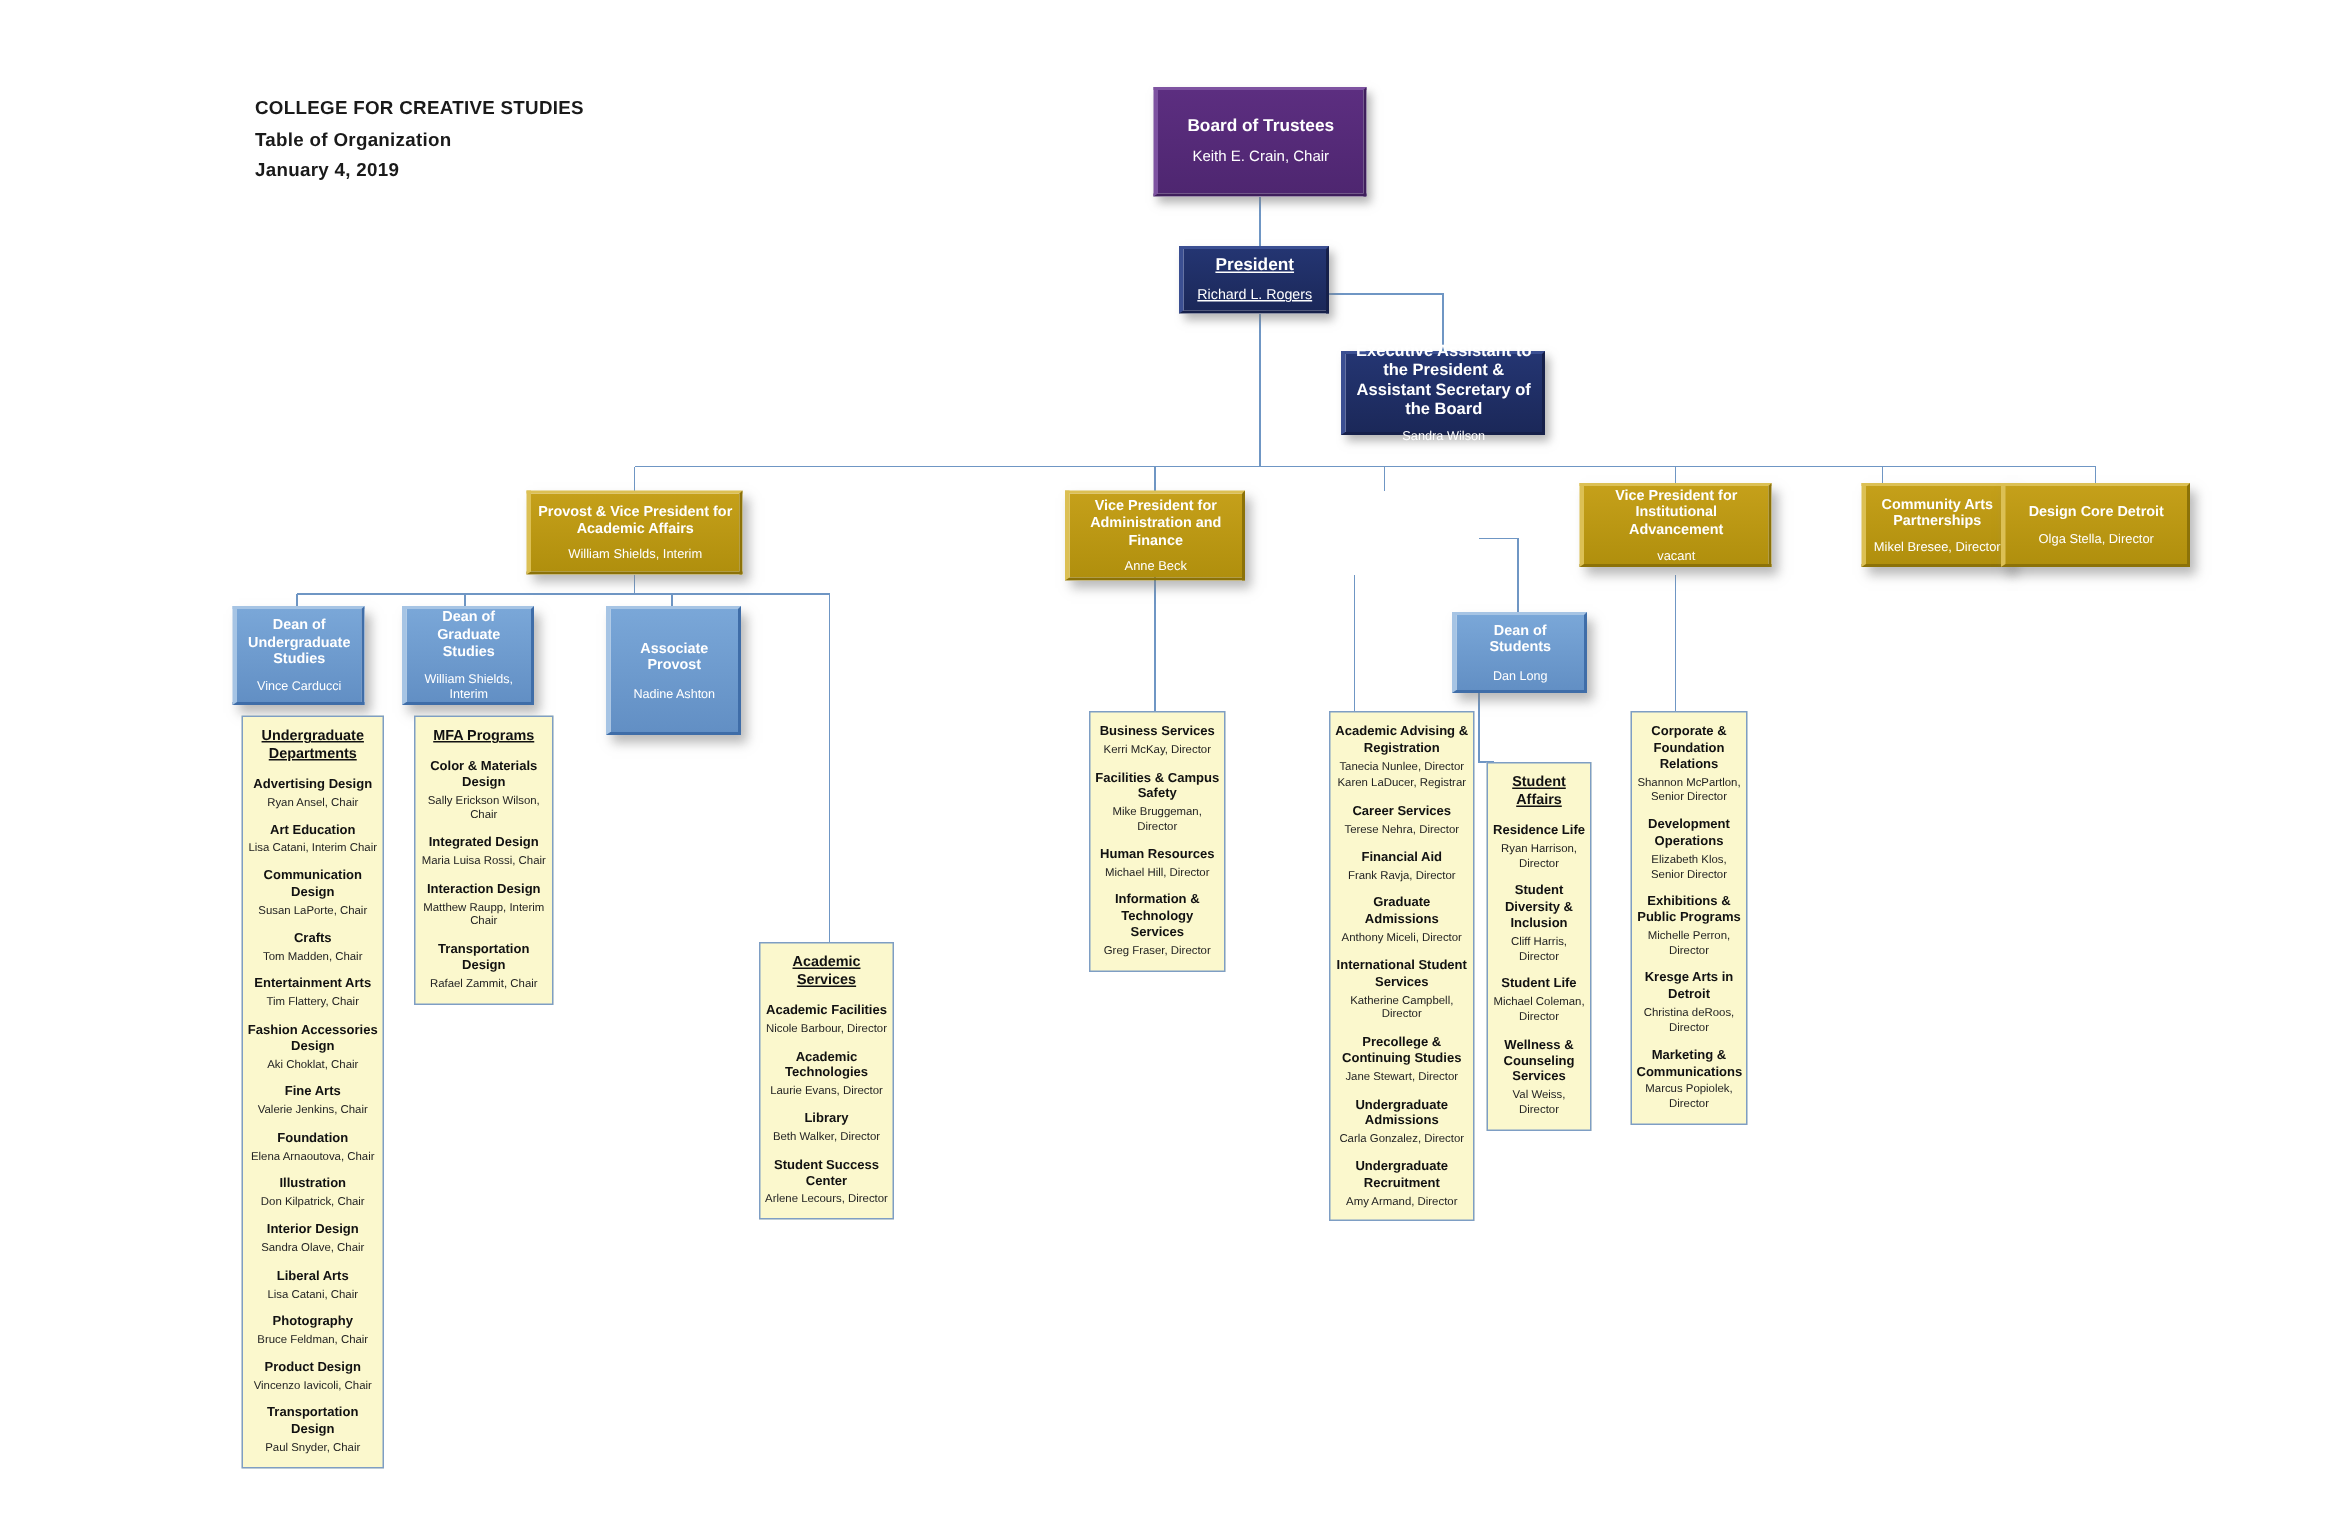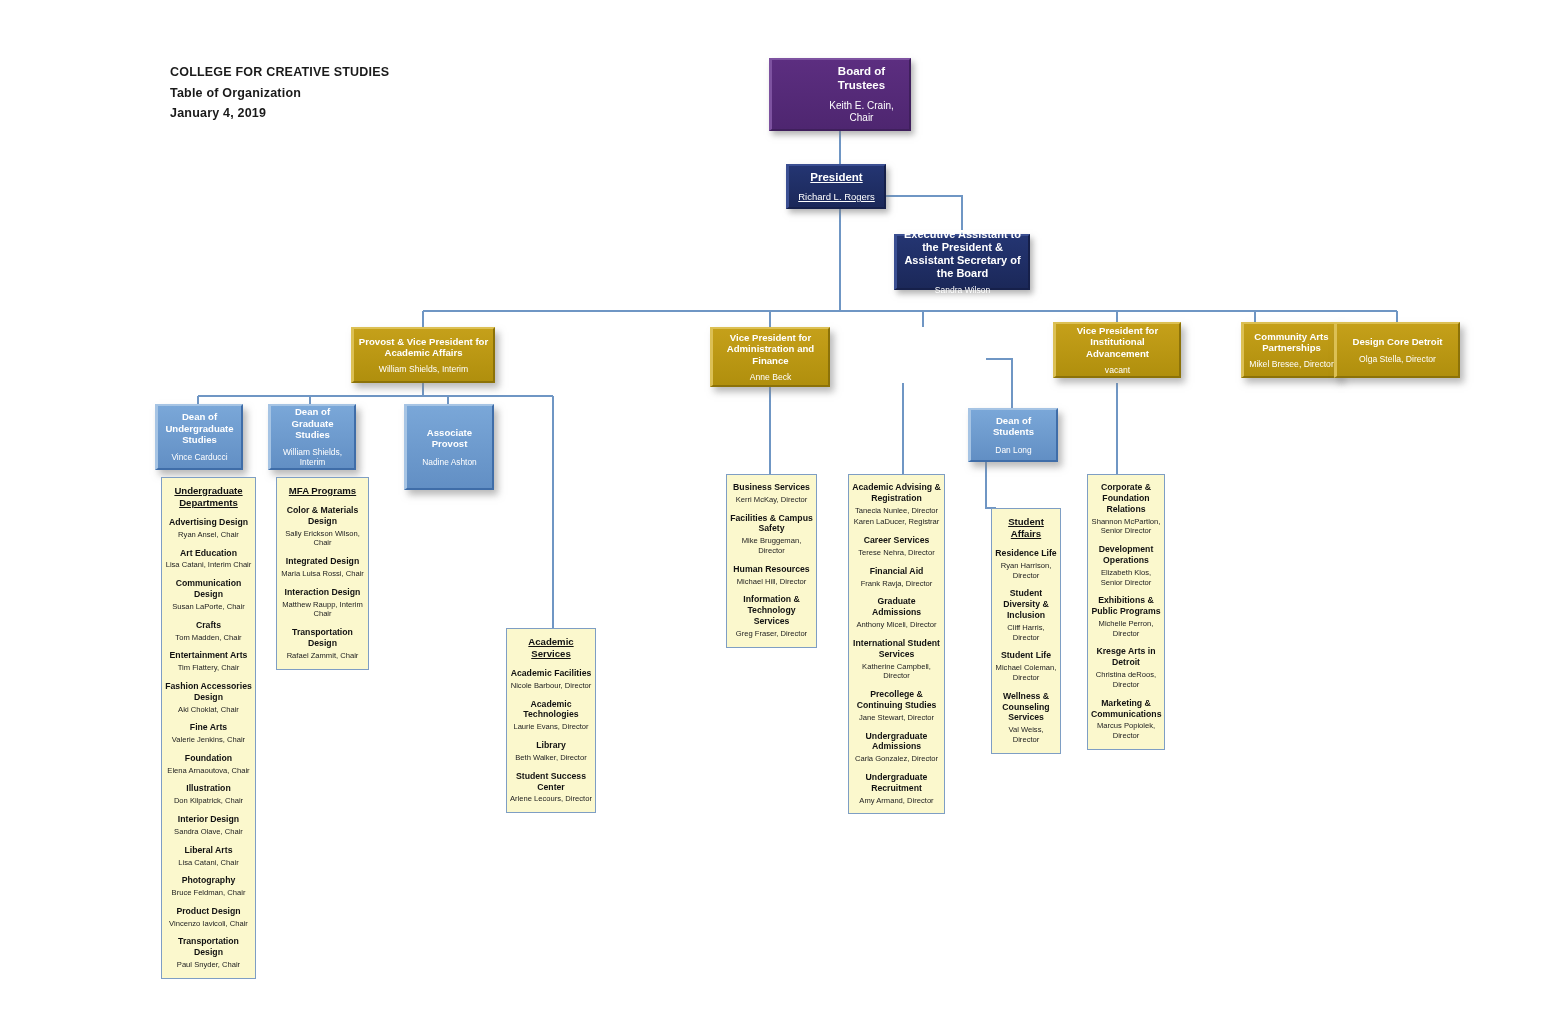--- a/index.html
+++ b/index.html
@@ -109,21 +109,21 @@
       <path d="M1117,383 L1117,474"></path>
     </g>
   </svg>
 
   <div class="title-block">
     <div>COLLEGE FOR CREATIVE STUDIES</div>
     <div>Table of Organization</div>
     <div>January 4, 2019</div>
   </div>
 
-  <div class="node purple" style="left:769px;top:58px;width:142px;height:73px;padding-left:46px;">
+  <div class="node purple" style="left:769px;top:58px;width:142px;height:73px;">
     <div class="t">Board of Trustees</div>
     <div class="s">Keith E. Crain, Chair</div>
   </div>
 
   <div class="node navy" style="left:786px;top:164px;width:100px;height:45px;text-decoration:underline;">
     <div class="t">President</div>
     <div class="s">Richard L. Rogers</div>
   </div>
 
   <div class="node navy small" style="left:894px;top:234px;width:136px;height:56px;">
@@ -289,21 +289,21 @@
       <div class="unit">
         <div class="un">Human Resources</div>
         <div class="up">Michael Hill, Director</div>
       </div>
       <div class="unit">
         <div class="un">Information &amp; Technology Services</div>
         <div class="up">Greg Fraser, Director</div>
       </div>
     </div>
 
-  <div class="ylist" style="left:848px;top:474px;width:97px;">
+  <div class="ylist" style="left:886px;top:474px;width:97px;">
       <div class="unit">
         <div class="un">Academic Advising &amp; Registration</div>
         <div class="up">Tanecia Nunlee,  Director</div>
         <div class="up">Karen LaDucer, Registrar</div>
       </div>
       <div class="unit">
         <div class="un">Career Services</div>
         <div class="up">Terese Nehra, Director</div>
       </div>
       <div class="unit">

